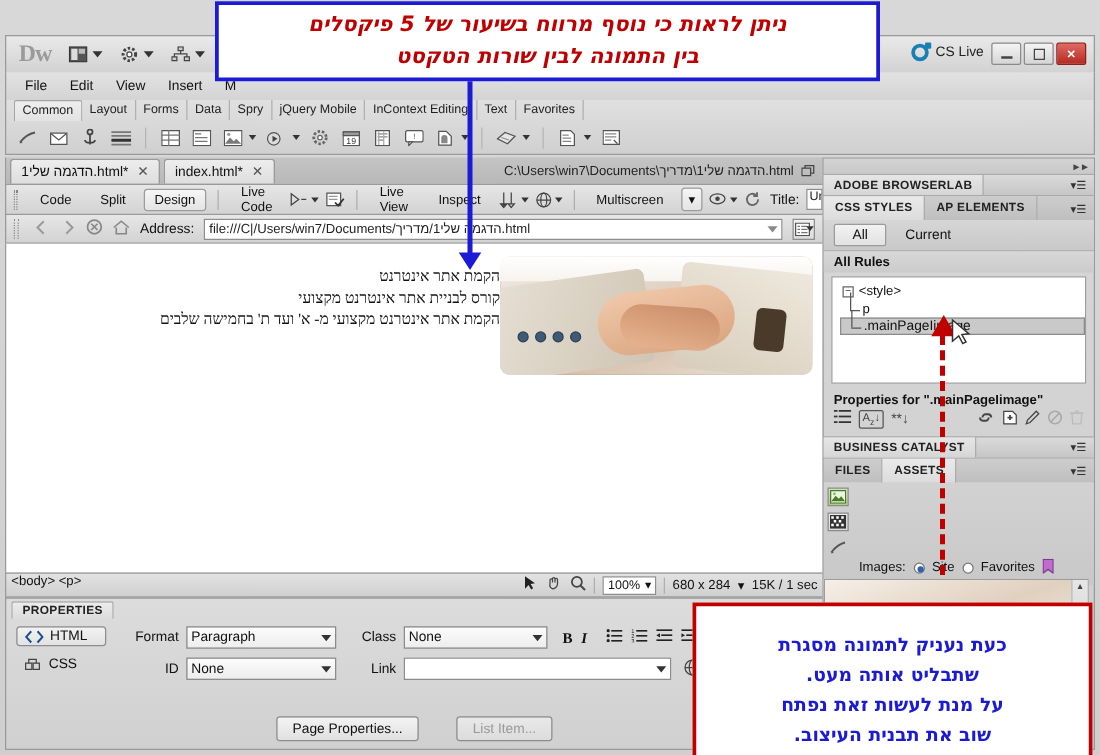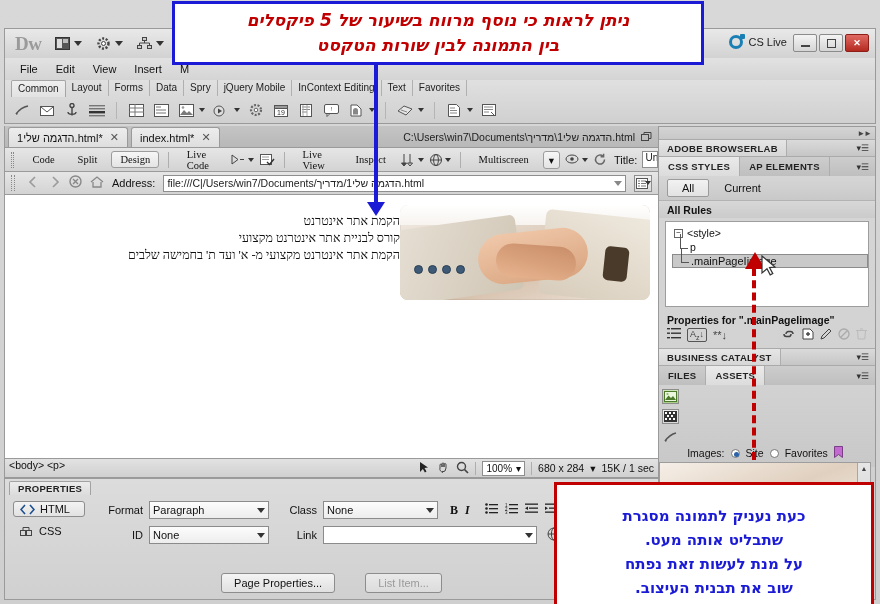--- a/index.html
+++ b/index.html
@@ -111,21 +111,21 @@
   
   .doctoolbar {
     position:absolute; left:4px; top:147px; right:222px; height:25px;
     background:linear-gradient(#e6e6e6,#d3d3d3);
     border:1px solid #9a9a9a; border-right:none;
     display:flex; align-items:center; padding-left:6px; gap:5px;
   }
   .grip{width:4px;height:16px;border-left:1px dotted #888;border-right:1px dotted #888;margin-right:4px;}
   .segbtn{
     font-size:10.5px;padding:2px 8px;color:#111;
-    border:1px solid transparent;border-radius:3px;font-family:Liberation Serif, serif;
+    border:1px solid transparent;border-radius:3px;
   }
   .segbtn.on{background:linear-gradient(#f6f6f6,#e4e4e4);border:1px solid #9c9c9c;}
   .vsep{width:1px;height:16px;background:#aeaeae;margin:0 4px;}
   .tbico{font-size:11px;color:#333;display:inline-flex;align-items:center;}
   .titlefield{
     height:17px;width:20px;background:#fff;border:1px solid #8e8e8e;font-size:10px;
     padding:0 2px;overflow:hidden;color:#222;
   }
 
   

